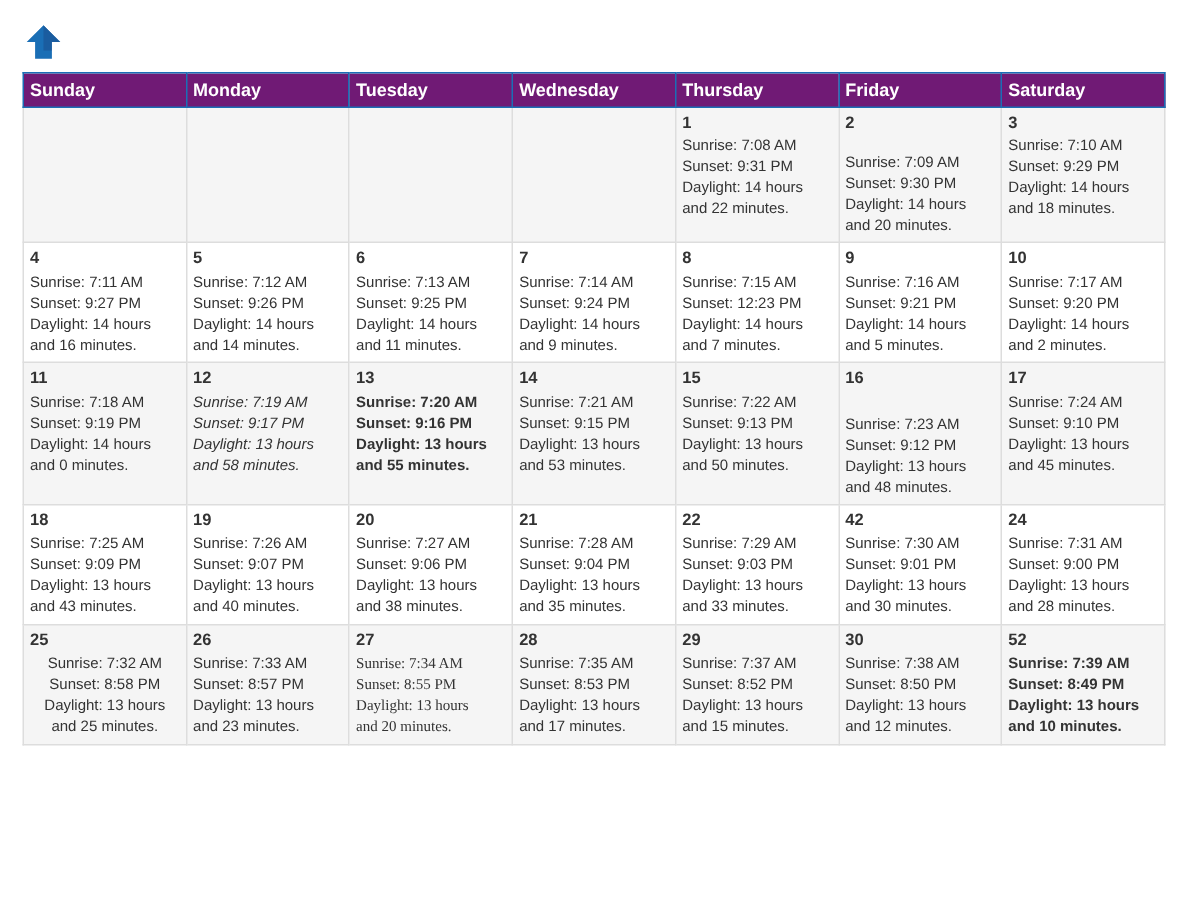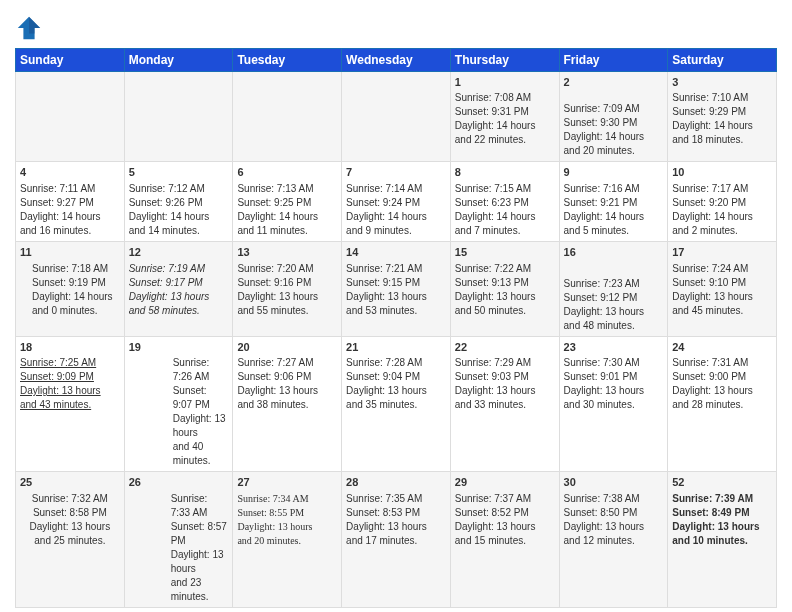--- a/index.html
+++ b/index.html
@@ -57,21 +57,21 @@
     .location-title {
       font-size: 15px;
       color: #555;
     }
     table {
       width: 100%;
       border-collapse: collapse;
       table-layout: fixed;
     }
     thead tr {
-      background-color: #1d4ed8;
+      background-color: #701a75;
     }
     thead th {
       color: #fff;
       font-size: 12px;
       font-weight: bold;
       padding: 4px 4px;
       text-align: left;
       border: 1px solid #1a6eb5;
     }
     tbody tr {
@@ -188,21 +188,21 @@
           <td>
             <span class="day-num">7</span>
             <div class="day-info" style="white-space: pre-line;">Sunrise: 7:14 AM
 Sunset: 9:24 PM
 Daylight: 14 hours
 and 9 minutes.</div>
           </td>
           <td>
             <span class="day-num">8</span>
             <div class="day-info" style="white-space: pre-line;">Sunrise: 7:15 AM
-Sunset: 6:23 PM
+Sunset: 12:23 PM
 Daylight: 14 hours
 and 7 minutes.</div>
           </td>
           <td>
             <span class="day-num">9</span>
             <div class="day-info" style="white-space: pre-line;">Sunrise: 7:16 AM
 Sunset: 9:21 PM
 Daylight: 14 hours
 and 5 minutes.</div>
           </td>
@@ -210,35 +210,35 @@
             <span class="day-num">10</span>
             <div class="day-info" style="white-space: pre-line;">Sunrise: 7:17 AM
 Sunset: 9:20 PM
 Daylight: 14 hours
 and 2 minutes.</div>
           </td>
         </tr>
         <tr>
           <td>
             <span class="day-num">11</span>
-            <div class="day-info" style="white-space: pre-line; margin-left: 12px;">Sunrise: 7:18 AM
+            <div class="day-info" style="white-space: pre-line;">Sunrise: 7:18 AM
 Sunset: 9:19 PM
 Daylight: 14 hours
 and 0 minutes.</div>
           </td>
           <td>
             <span class="day-num">12</span>
             <div class="day-info" style="white-space: pre-line; font-style: italic;">Sunrise: 7:19 AM
 Sunset: 9:17 PM
 Daylight: 13 hours
 and 58 minutes.</div>
           </td>
           <td>
             <span class="day-num">13</span>
-            <div class="day-info" style="white-space: pre-line;">Sunrise: 7:20 AM
+            <div class="day-info" style="white-space: pre-line; font-weight: bold;">Sunrise: 7:20 AM
 Sunset: 9:16 PM
 Daylight: 13 hours
 and 55 minutes.</div>
           </td>
           <td>
             <span class="day-num">14</span>
             <div class="day-info" style="white-space: pre-line;">Sunrise: 7:21 AM
 Sunset: 9:15 PM
 Daylight: 13 hours
 and 53 minutes.</div>
@@ -261,28 +261,28 @@
             <span class="day-num">17</span>
             <div class="day-info" style="white-space: pre-line;">Sunrise: 7:24 AM
 Sunset: 9:10 PM
 Daylight: 13 hours
 and 45 minutes.</div>
           </td>
         </tr>
         <tr>
           <td>
             <span class="day-num">18</span>
-            <div class="day-info" style="white-space: pre-line; text-decoration: underline;">Sunrise: 7:25 AM
+            <div class="day-info" style="white-space: pre-line;">Sunrise: 7:25 AM
 Sunset: 9:09 PM
 Daylight: 13 hours
 and 43 minutes.</div>
           </td>
           <td>
             <span class="day-num">19</span>
-            <div class="day-info" style="white-space: pre-line; margin-left: 44px;">Sunrise: 7:26 AM
+            <div class="day-info" style="white-space: pre-line;">Sunrise: 7:26 AM
 Sunset: 9:07 PM
 Daylight: 13 hours
 and 40 minutes.</div>
           </td>
           <td>
             <span class="day-num">20</span>
             <div class="day-info" style="white-space: pre-line;">Sunrise: 7:27 AM
 Sunset: 9:06 PM
 Daylight: 13 hours
 and 38 minutes.</div>
@@ -295,21 +295,21 @@
 and 35 minutes.</div>
           </td>
           <td>
             <span class="day-num">22</span>
             <div class="day-info" style="white-space: pre-line;">Sunrise: 7:29 AM
 Sunset: 9:03 PM
 Daylight: 13 hours
 and 33 minutes.</div>
           </td>
           <td>
-            <span class="day-num">23</span>
+            <span class="day-num">42</span>
             <div class="day-info" style="white-space: pre-line;">Sunrise: 7:30 AM
 Sunset: 9:01 PM
 Daylight: 13 hours
 and 30 minutes.</div>
           </td>
           <td>
             <span class="day-num">24</span>
             <div class="day-info" style="white-space: pre-line;">Sunrise: 7:31 AM
 Sunset: 9:00 PM
 Daylight: 13 hours
@@ -319,21 +319,21 @@
         <tr>
           <td>
             <span class="day-num">25</span>
             <div class="day-info" style="white-space: pre-line; text-align: center;">Sunrise: 7:32 AM
 Sunset: 8:58 PM
 Daylight: 13 hours
 and 25 minutes.</div>
           </td>
           <td>
             <span class="day-num">26</span>
-            <div class="day-info" style="white-space: pre-line; margin-left: 42px;">Sunrise: 7:33 AM
+            <div class="day-info" style="white-space: pre-line;">Sunrise: 7:33 AM
 Sunset: 8:57 PM
 Daylight: 13 hours
 and 23 minutes.</div>
           </td>
           <td>
             <span class="day-num">27</span>
             <div class="day-info" style="white-space: pre-line; font-family: Liberation Serif, serif;">Sunrise: 7:34 AM
 Sunset: 8:55 PM
 Daylight: 13 hours
 and 20 minutes.</div>

